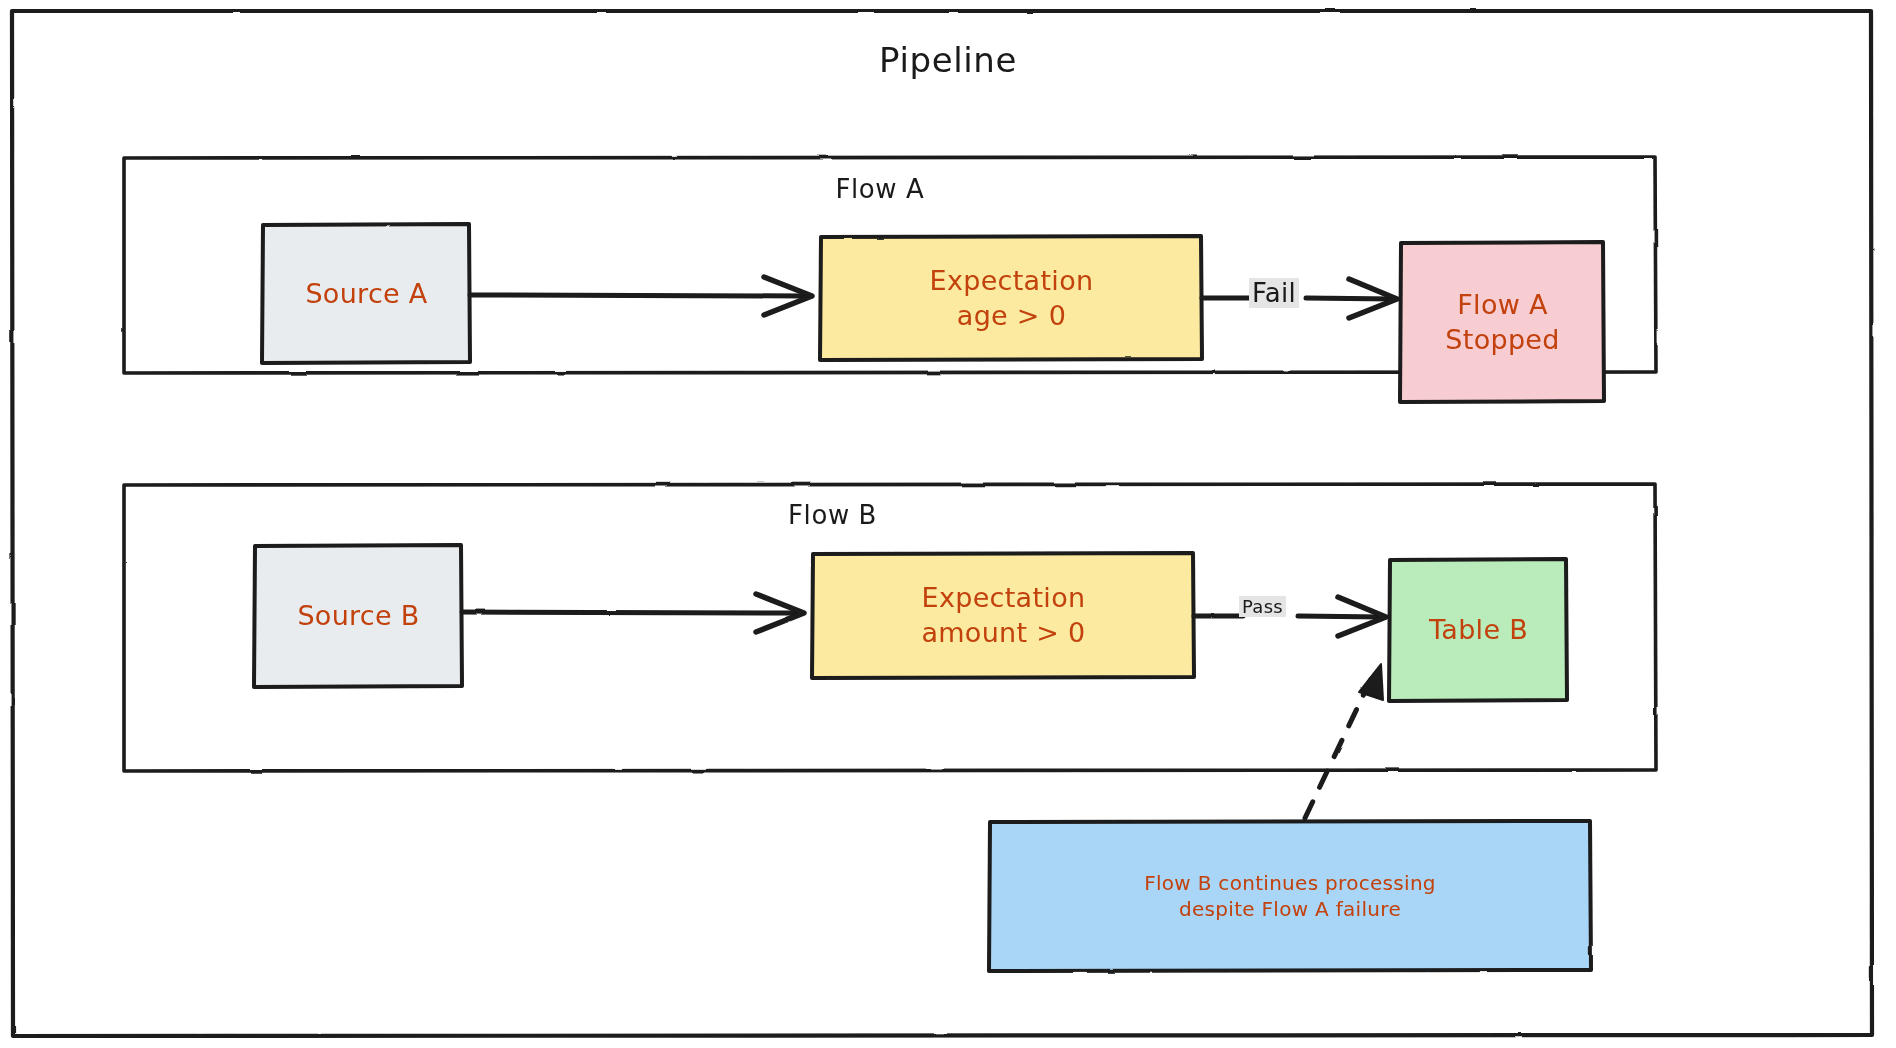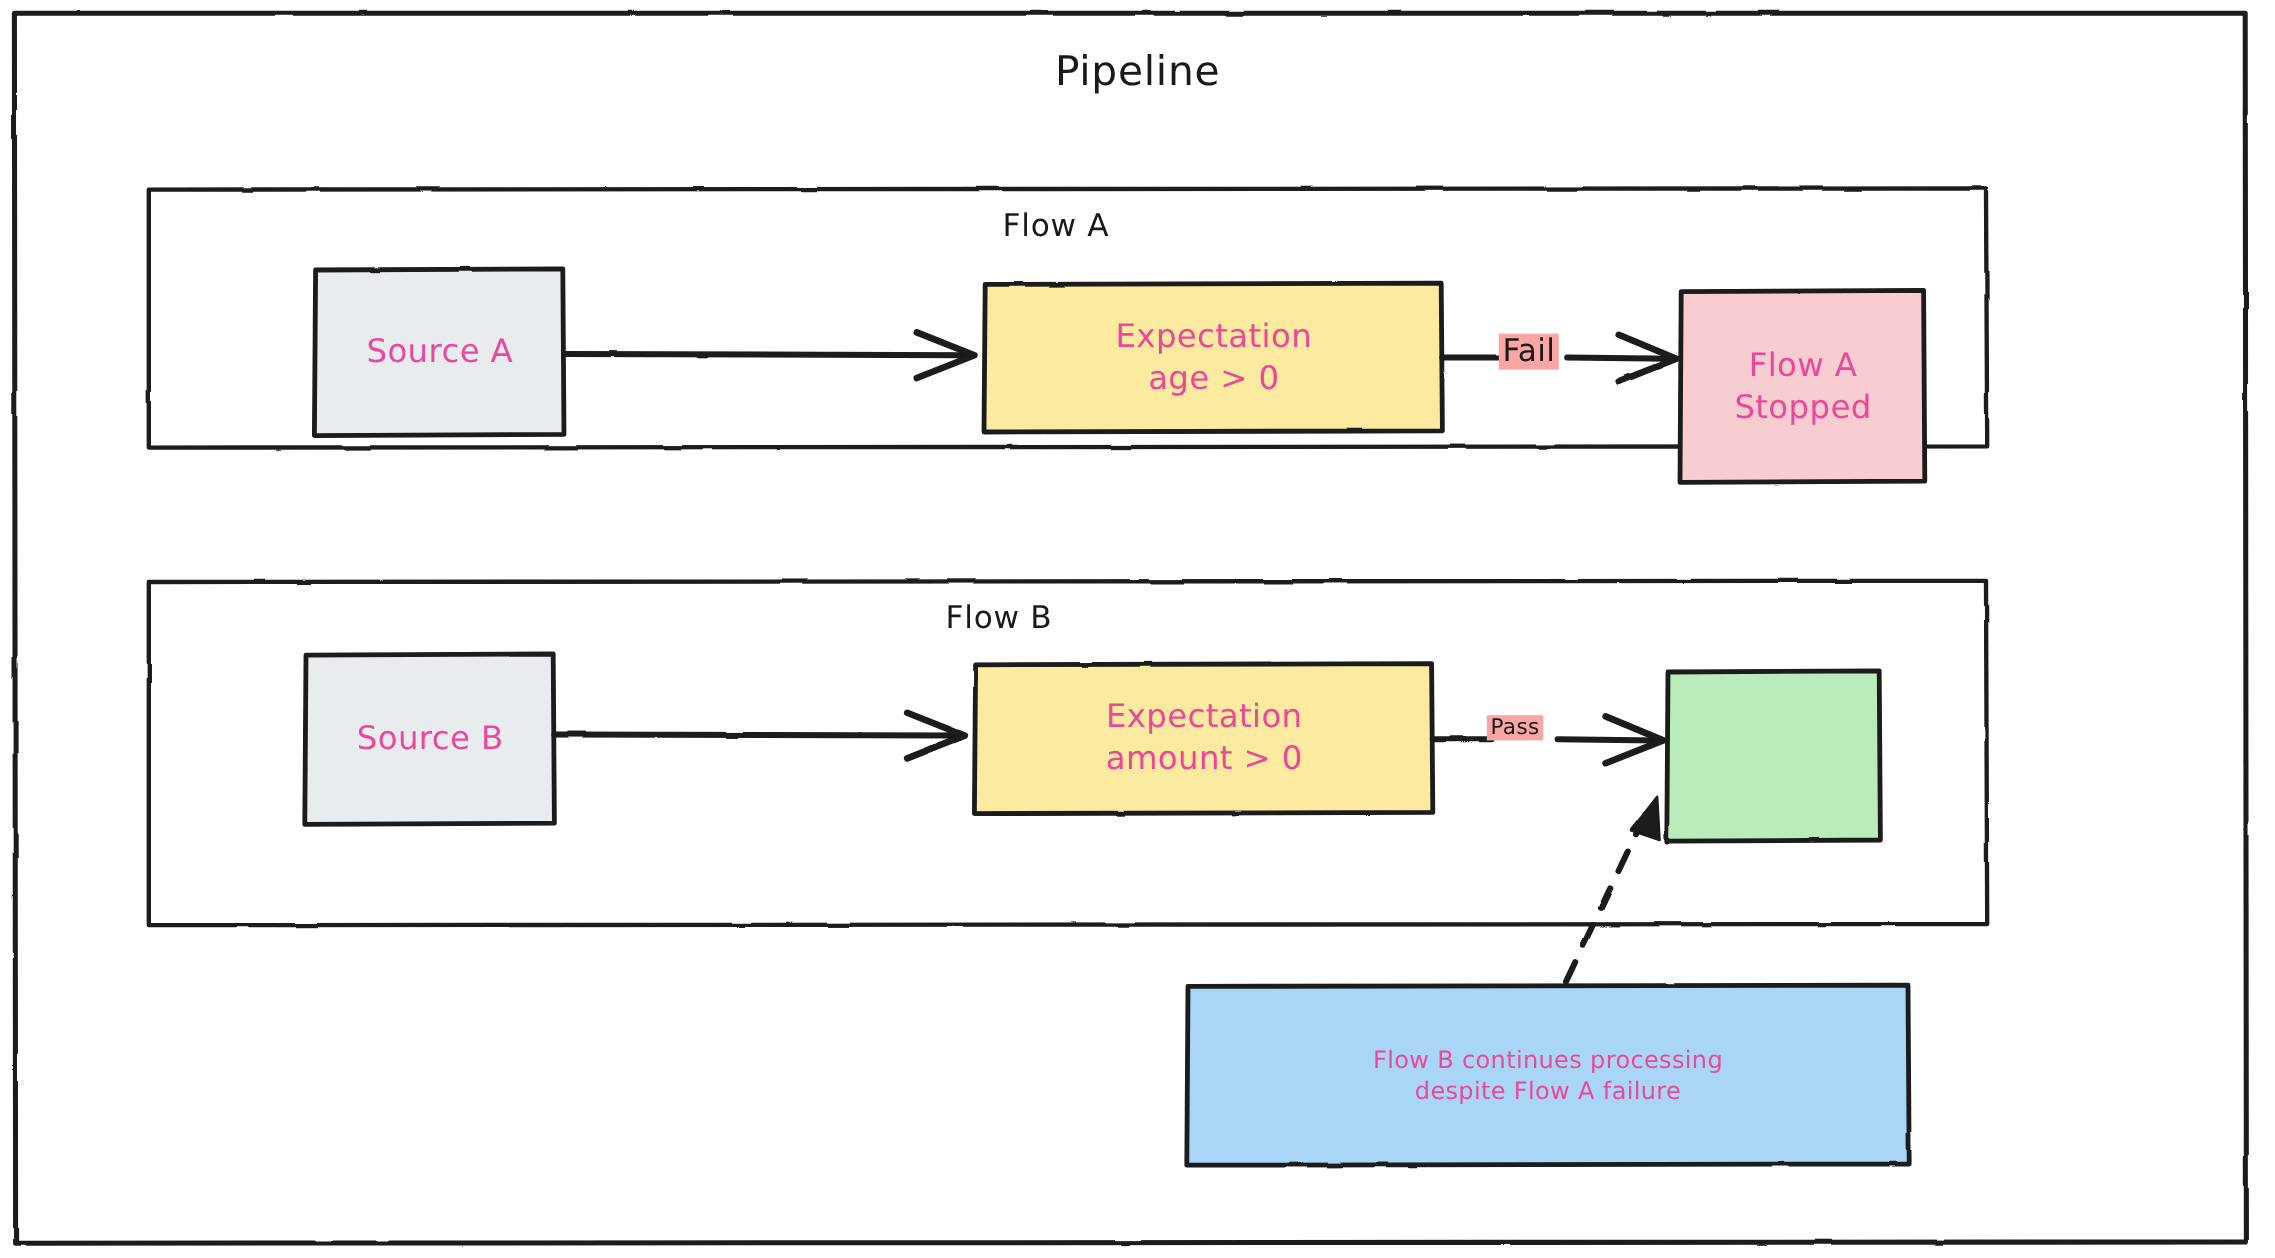--- a/index.html
+++ b/index.html
@@ -27,31 +27,31 @@
     width: 1896px;
     height: 1048px;
     pointer-events: none;
   }
   .node-label {
     position: absolute;
     display: flex;
     align-items: center;
     justify-content: center;
     text-align: center;
-    color: #ec4899;
+    color: #c2410c;
     line-height: 1.28;
     letter-spacing: 0.3px;
     font-family: "DejaVu Sans", sans-serif;
     white-space: pre-line;
     user-select: none;
   }
   .edge-label {
     position: absolute;
     color: #1a1a1a;
-    background: #fca5a5;
+    background: #e5e5e5;
     padding: 0 3px;
     font-family: "DejaVu Sans", sans-serif;
     letter-spacing: 0.3px;
     white-space: nowrap;
     user-select: none;
   }
   .group-title {
     position: absolute;
     color: #1a1a1a;
     font-family: "DejaVu Sans", sans-serif;
@@ -167,20 +167,21 @@
 age &gt; 0</div>
 
   <div class="node-label" style="left:1401px; top:243px; width:203px; height:159px; font-size:27px;">Flow A
 Stopped</div>
 
   <div class="node-label" style="left:255px; top:546px; width:207px; height:141px; font-size:27px;">Source B</div>
 
   <div class="node-label" style="left:813px; top:554px; width:381px; height:124px; font-size:27px;">Expectation
 amount &gt; 0</div>
 
+  <div class="node-label" style="left:1390px; top:560px; width:177px; height:141px; font-size:27px;">Table B</div>
 
   <div class="node-label" style="left:990px; top:822px; width:600px; height:149px; font-size:20px;">Flow B continues processing
 despite Flow A failure</div>
 
   <div class="edge-label" style="left:1249px; top:278px; font-size:26px;">Fail</div>
 
   <div class="edge-label" style="left:1239px; top:596px; font-size:18px;">Pass</div>
 
   <div class="hit" style="left:263px; top:225px; width:207px; height:138px;"></div>
   <div class="hit" style="left:821px; top:237px; width:381px; height:123px;"></div>

